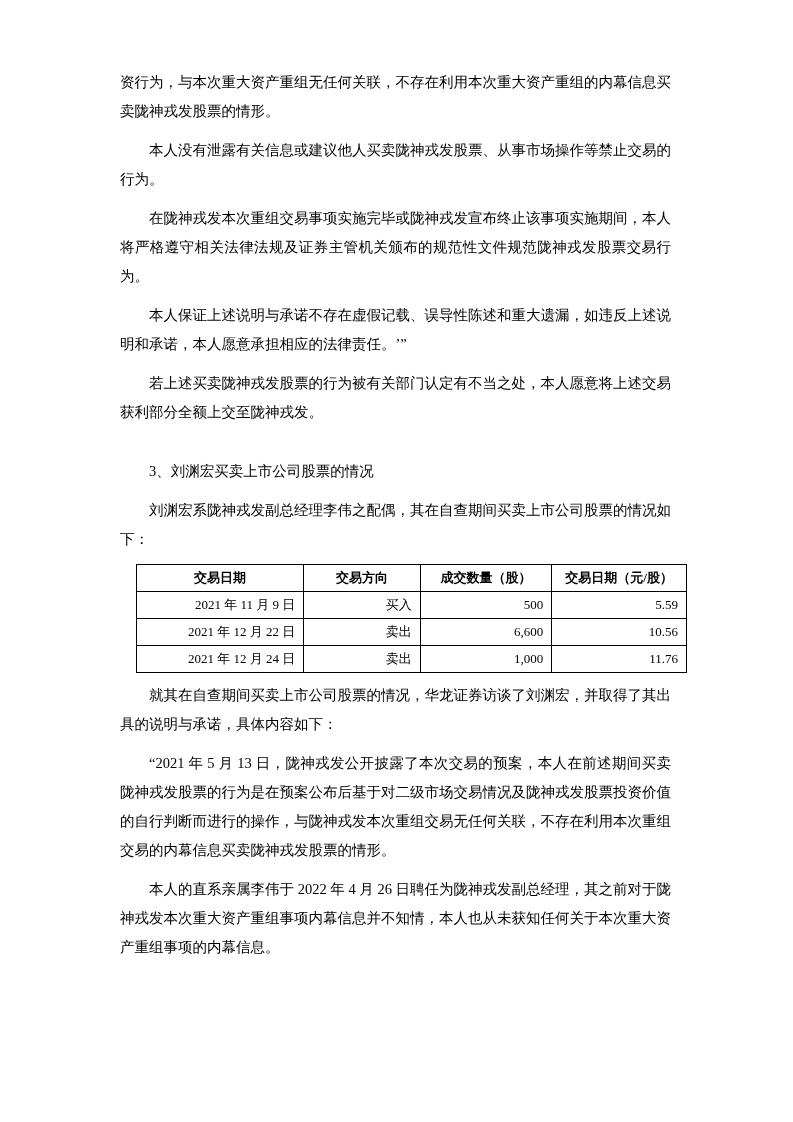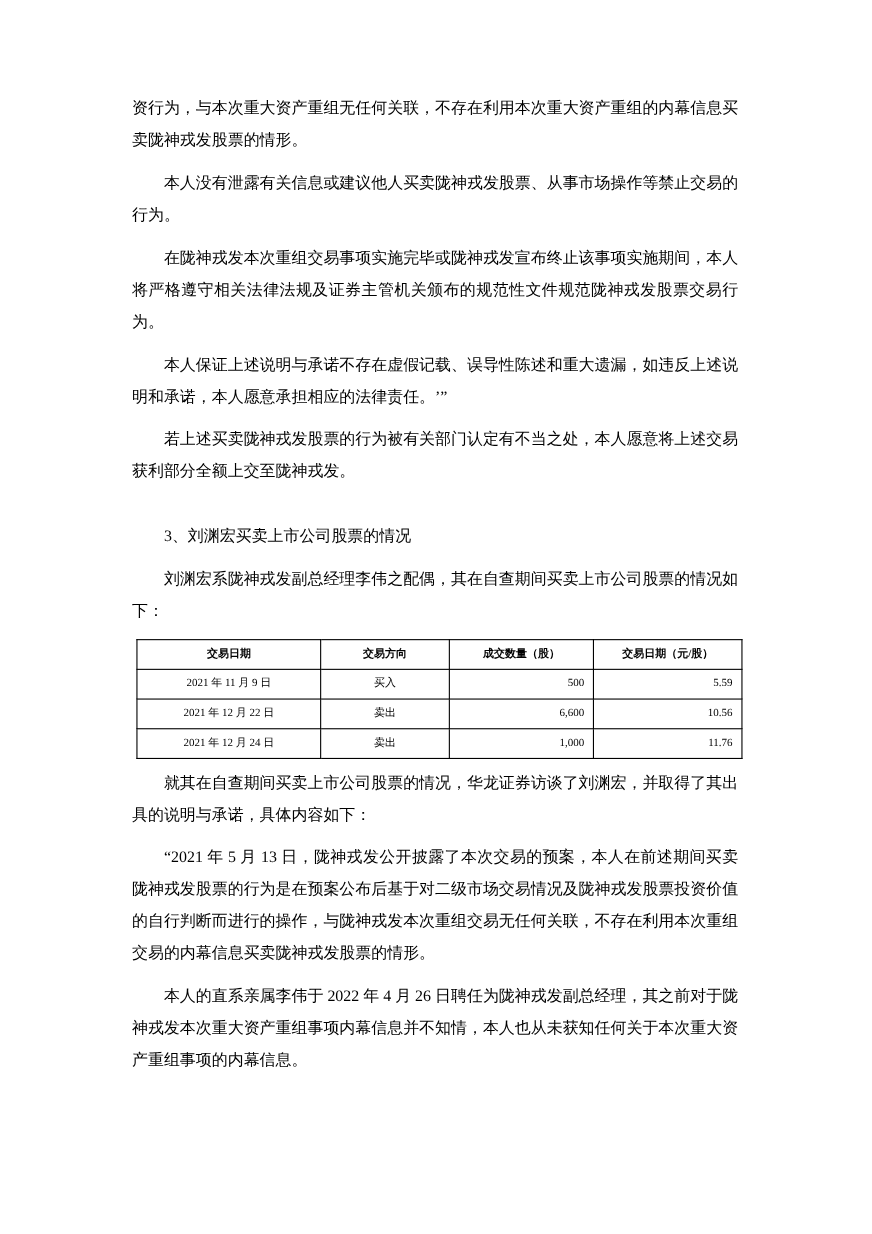--- a/index.html
+++ b/index.html
@@ -5,53 +5,53 @@
   * { margin: 0; padding: 0; box-sizing: border-box; }
   html, body { background: #ffffff; }
   .page {
     position: relative;
     width: 793px;
     height: 1122px;
     margin: 0 auto;
     background: #ffffff;
     color: #000000;
     font-family: "Liberation Serif", "DejaVu Serif", serif;
-    padding: 85px 122px 40px 120px;
+    padding: 68px 122px 40px 120px;
     overflow: hidden;
   }
   .page p {
     font-size: 14.5px;
     line-height: 29px;
     text-align: justify;
     text-indent: 2em;
     margin-bottom: 10px;
     word-break: break-all;
   }
   .page p.no-indent { text-indent: 0; }
   .page p.heading { margin-bottom: 10px; margin-top: 30px; }
   table.trade-table {
     width: 100%;
     border-collapse: collapse;
-    margin: 4px 0 8px 4px;
-    font-size: 10px;
+    margin: 4px 0 8px 16px;
+    font-size: 13px;
     table-layout: fixed;
   }
   table.trade-table th,
   table.trade-table td {
     border: 1px solid #000000;
     height: 27px;
     padding: 1px 8px;
     line-height: 20px;
     vertical-align: middle;
   }
   table.trade-table th {
     font-weight: bold;
     text-align: center;
   }
-  td.cell-left { text-align: center; }
+  td.cell-left { text-align: right; }
   td.cell-center { text-align: right; }
 </style>
 </head>
 <body>
 
 <div class="page">
 
   <p class="no-indent">资行为，与本次重大资产重组无任何关联，不存在利用本次重大资产重组的内幕信息买卖陇神戎发股票的情形。</p>
 
   <p>本人没有泄露有关信息或建议他人买卖陇神戎发股票、从事市场操作等禁止交易的行为。</p>

